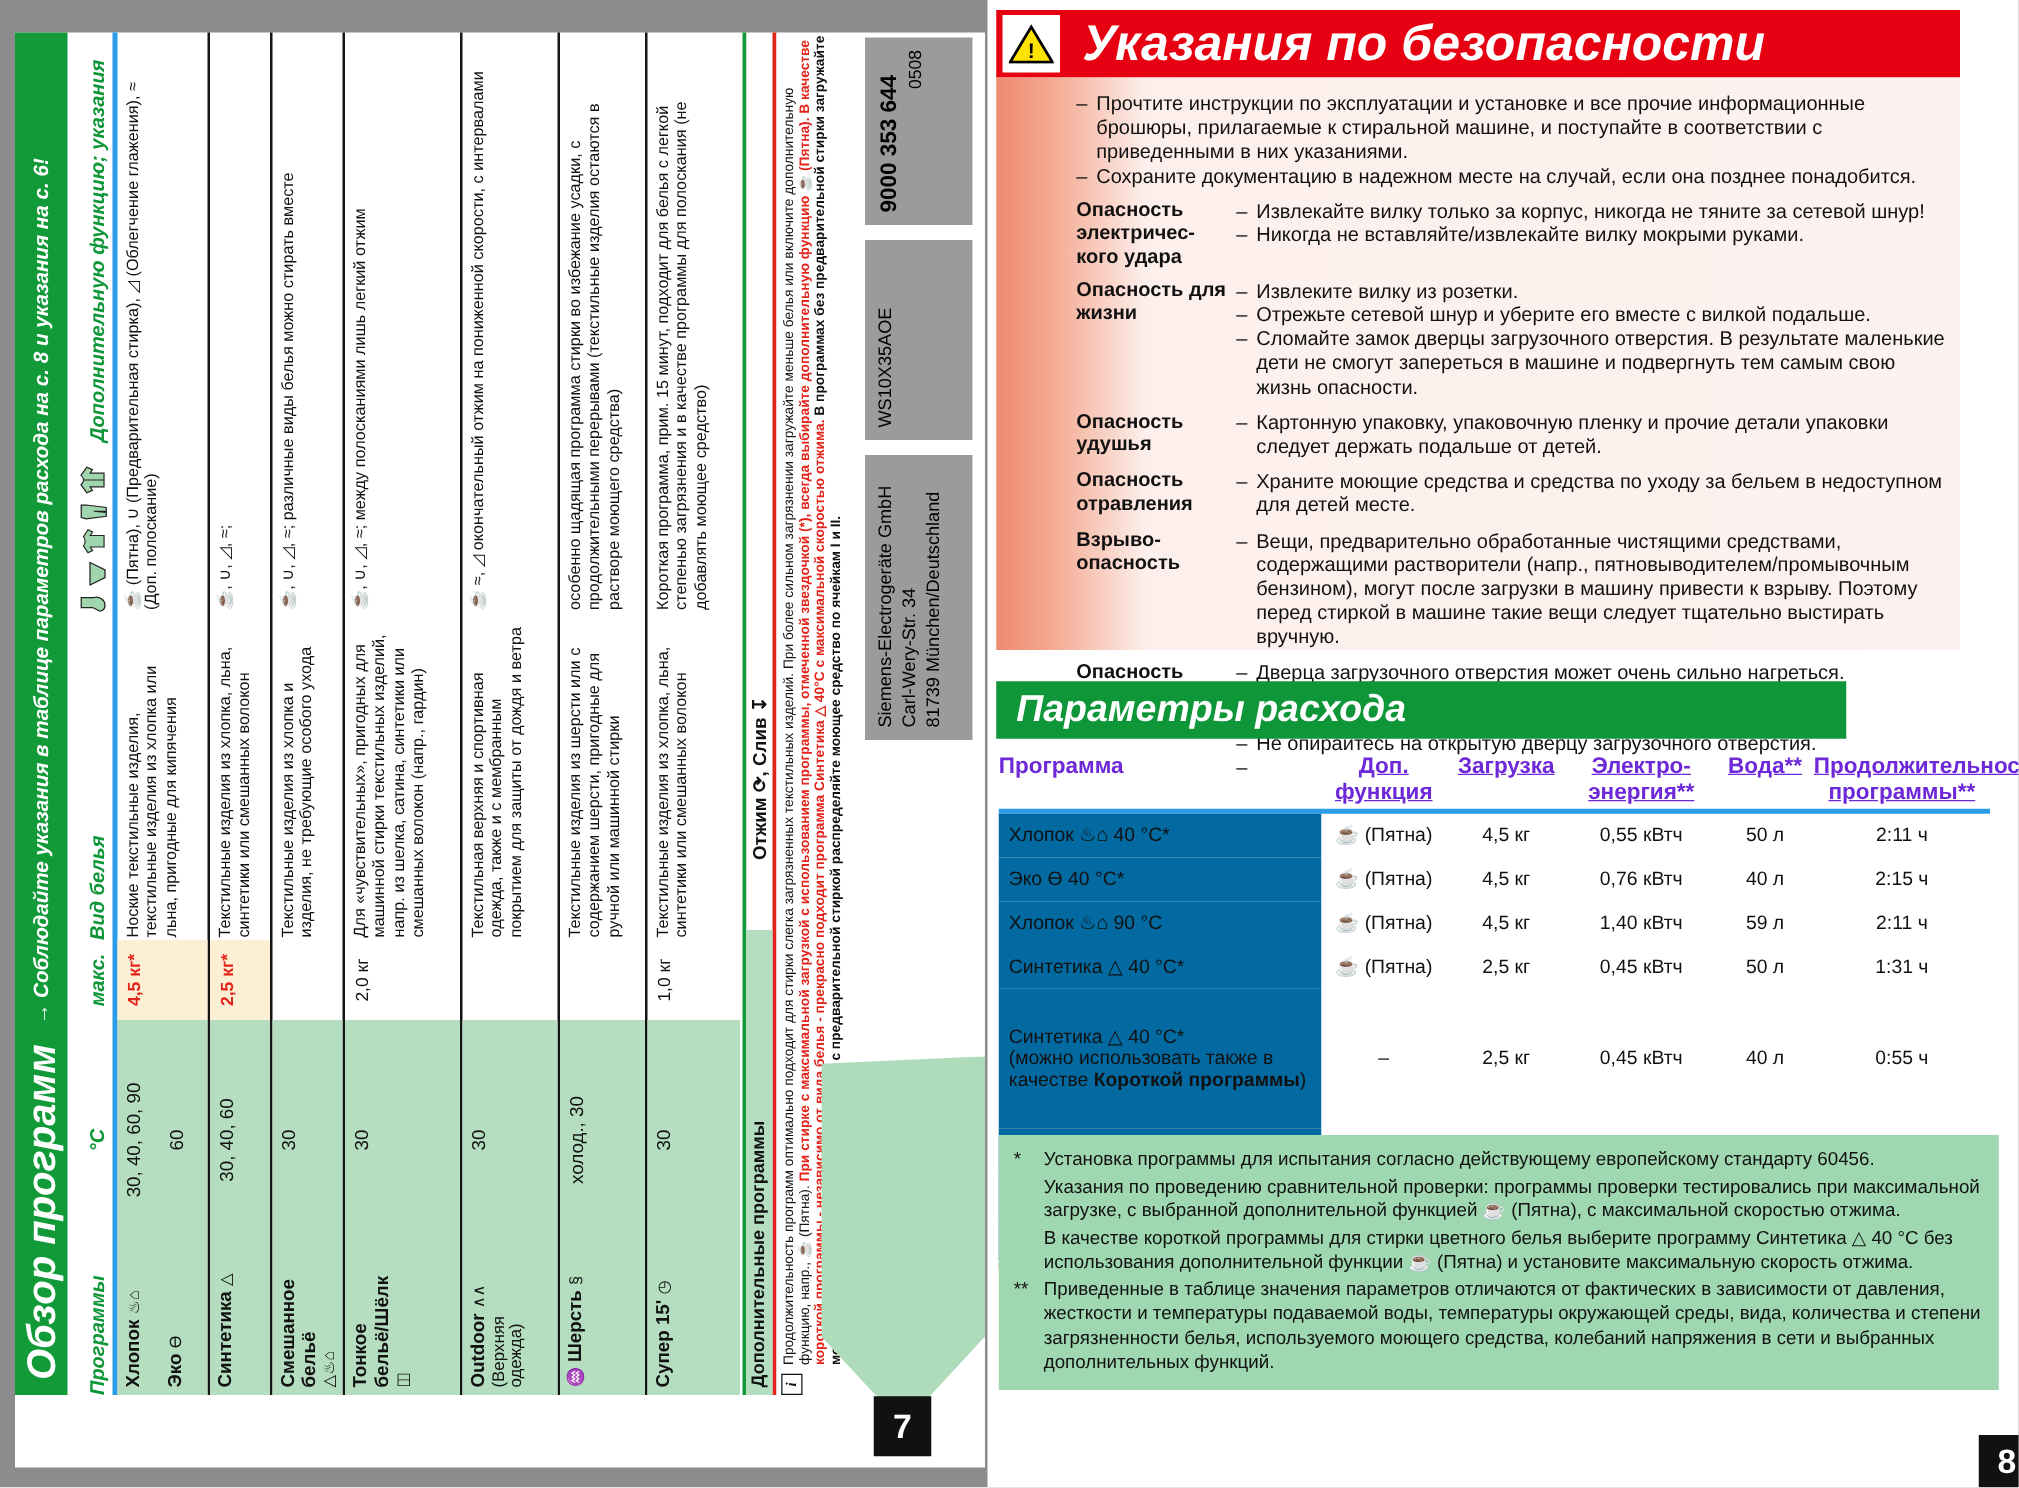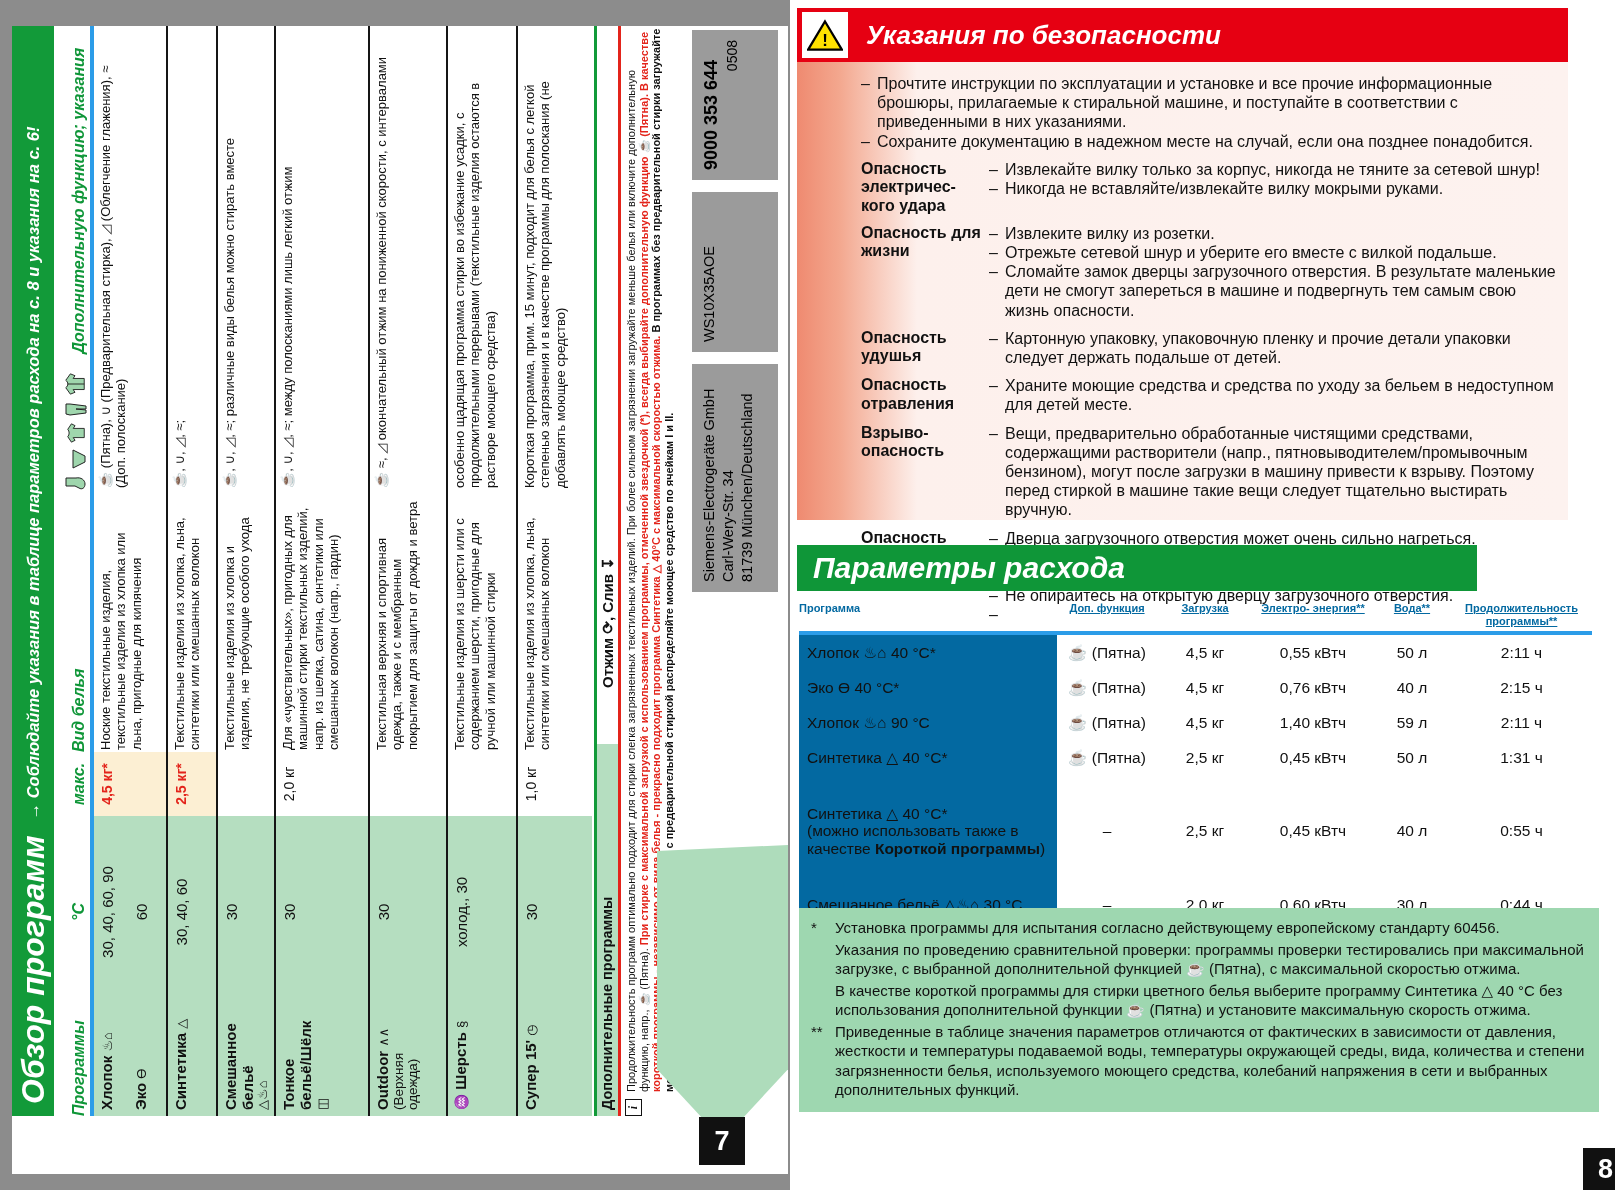--- a/index.html
+++ b/index.html
@@ -47,33 +47,33 @@
   .pagenum{position:absolute;background:#111;color:#fff;font-weight:bold;font-size:27px;
            display:flex;align-items:center;justify-content:center;}
   .page7{left:699px;top:1117px;width:46px;height:48px;}
   .page8{left:1583px;top:1148px;width:45px;height:42px;}
   .hdr-icons{display:inline-flex;gap:5px;align-items:flex-end;margin-right:14px;transform:translateY(3px);}
   
   .paper-right{position:absolute;left:790px;top:0;width:825px;height:1190px;background:#fff;}
   .safety-bar{position:absolute;left:7px;top:8px;width:771px;height:54px;background:#e60012;
               display:flex;align-items:center;}
   .warn-box{width:46px;height:46px;background:#fff;margin-left:5px;display:flex;align-items:center;justify-content:center;}
-  .safety-title{color:#fff;font-weight:bold;font-style:italic;font-size:26px;margin-left:18px;white-space:nowrap;}
+  .safety-title{color:#fff;font-weight:bold;font-style:italic;font-size:40px;margin-left:18px;white-space:nowrap;}
   .safety-body{position:absolute;left:7px;top:62px;width:771px;height:458px;box-sizing:border-box;
                background:linear-gradient(90deg,#ef8a70 0px,#f3a78e 42px,#fdf0ec 120px,#fdf2ef 100%);
                padding:12px 10px 0 64px;font-size:16px;line-height:1.2;}
   .s-item{display:flex;}
   .s-item .dash{flex:0 0 16px;}
   .hazard{display:grid;grid-template-columns:128px 1fr;margin-top:9px;}
   .hazard-label{font-weight:bold;padding-right:6px;line-height:1.15;}
   .params-bar{position:absolute;left:7px;top:545px;width:680px;height:46px;background:#0f9638;color:#fff;
               font-weight:bold;font-style:italic;font-size:30px;display:flex;align-items:center;padding-left:16px;box-sizing:border-box;}
   .cons{position:absolute;left:9px;top:602px;width:793px;}
   .cons-grid{display:grid;grid-template-columns:258px 100px 96px 120px 78px 141px;}
-  .cons-head .hc{color:#0369a1;font-weight:bold;font-size:11px;line-height:1.15;padding-bottom:4px;}
+  .cons-head .hc{color:#6d28d9;font-weight:bold;font-size:18px;line-height:1.15;padding-bottom:4px;}
   .hc.center{text-align:center;text-decoration:underline;}
   .cons-row{align-items:center;}
   .cons-row .pcell{background:#0369a1;font-size:15.5px;padding:6px 4px 6px 8px;line-height:1.15;height:100%;box-sizing:border-box;display:flex;flex-direction:column;justify-content:center;}
   .cons-row .v{text-align:center;font-size:15.5px;}
   .red-line-thick{height:5px;background:#e3241b;margin-top:2px;}
   .cons-notes{position:absolute;left:9px;top:908px;width:800px;box-sizing:border-box;background:#9ed7b0;
               padding:10px 10px 10px 6px;font-size:15px;line-height:1.3;}
   .note-row{display:grid;grid-template-columns:30px 1fr;}
   .note-row .marker{text-align:left;padding-left:6px;}
   .note-row p{margin:0 0 2px 0;}

